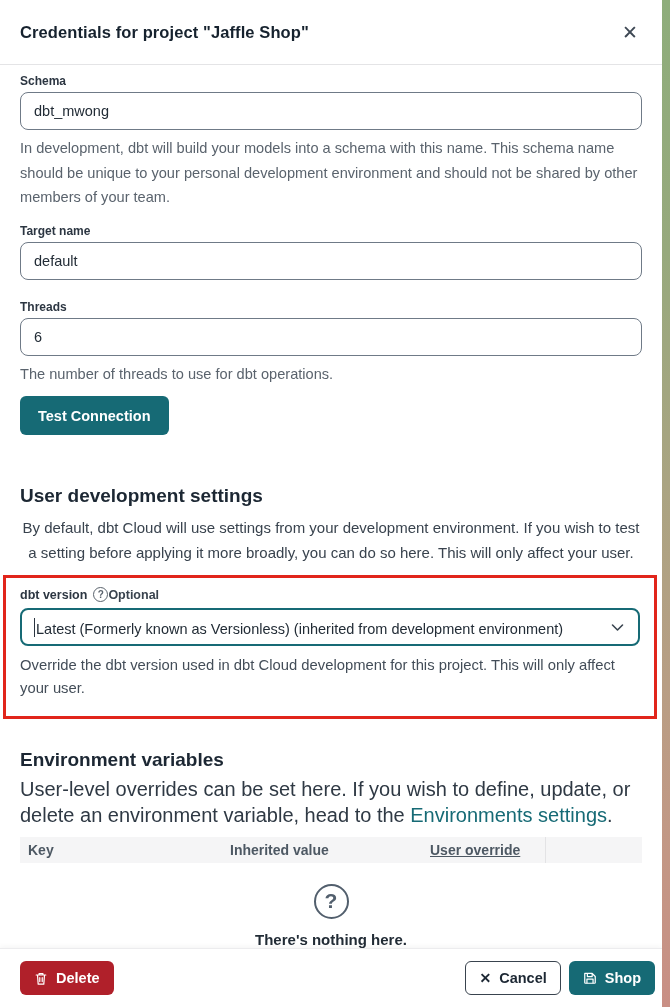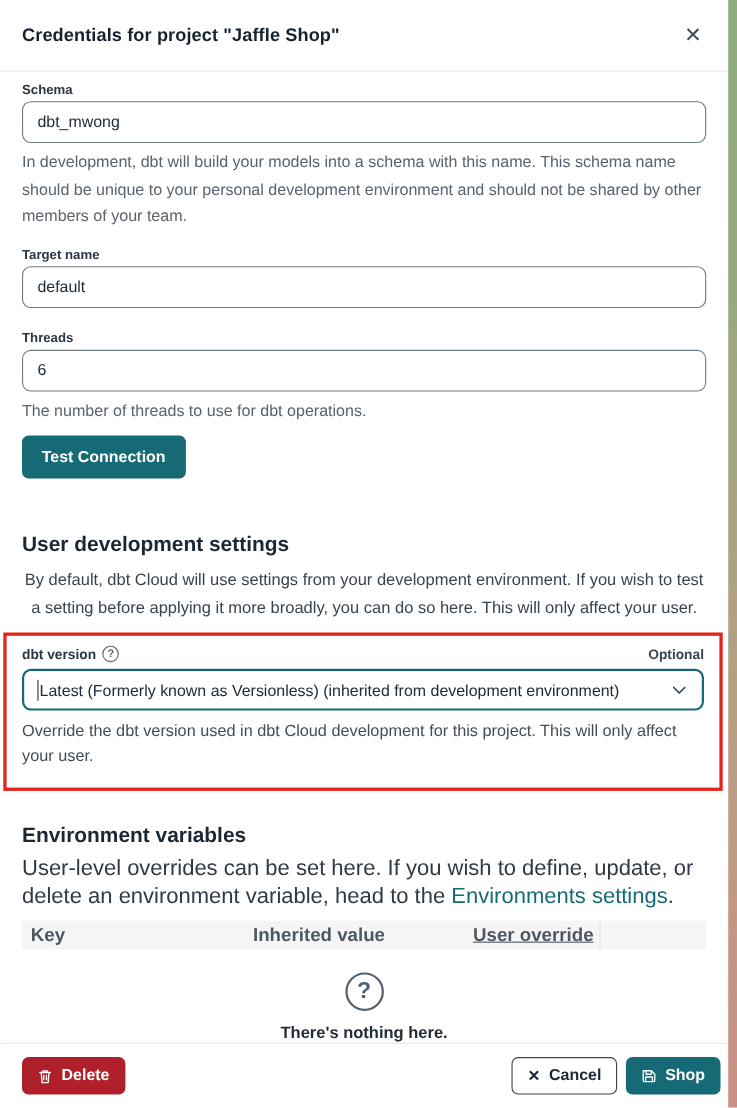--- a/index.html
+++ b/index.html
@@ -28,41 +28,41 @@
     font-family:"Liberation Sans", sans-serif; font-size:14.5px; font-weight:600; }
   .btn-teal { background:#166a75; color:#fff; }
   .test-btn { margin-top:10px; height:39px; padding:0 18px; }
 
   .section-heading { font-size:19px; font-weight:700; color:#1c2733; }
   .h-userdev { margin-top:50px; }
   .section-desc { font-size:15px; line-height:25px; color:#39434e; margin-top:8px;text-align:center; }
 
   
   .highlight-box { border:3px solid #e1251b; margin:10px -15px 0 -17px; padding:9px 14px 16px 14px; }
-  .label-row { display:flex; align-items:center; justify-content:space-between; }
+  .label-row { display:flex; align-items:center; }
   .label-left { display:flex; align-items:center; gap:6px; }
   .inline-label { font-size:12.5px; font-weight:700; color:#2c3642; }
   .help-circle { width:15px; height:15px; border:1.3px solid #5a636d; border-radius:50%; color:#5a636d;
     font-size:10px; font-weight:700; display:inline-flex; align-items:center; justify-content:center; }
   .optional { font-size:12.5px; font-weight:700; color:#39434e; }
   .select-box { margin-top:6px; height:38px; border:2px solid #166a75; border-radius:8px; background:#fff;
     display:flex; align-items:center; justify-content:space-between; padding:0 14px 0 12px; cursor:pointer; }
   .select-value-wrap { display:flex; align-items:flex-end; min-width:0; }
   .caret-bar { width:1px; height:19px; background:#2b3540; margin-right:1px; flex:none; }
   .select-value { font-size:14.5px; color:#222c36; white-space:nowrap; overflow:hidden; }
   .chevron { flex:none; margin-left:10px; }
   .override-help { font-size:14.8px; line-height:23px; color:#434d58; margin-top:8px; }
 
   .h-env { margin-top:30px; }
   .env-desc { font-size:20px; line-height:26px; color:#2f3944; margin-top:5px; }
   .env-link { color:#166a75; text-decoration:none; cursor:pointer; }
 
   
   .env-table-header { display:flex; background:#f5f5f6; height:26px; align-items:center; margin-top:9px; }
-  .th { font-size:17px; font-weight:700; color:#4d5863; }
+  .th { font-size:14px; font-weight:700; color:#4d5863; }
   .th-key { width:210px; padding-left:8px; }
   .th-inherited { width:200px; }
   .th-override { width:115px;text-decoration:underline; }
   .th-actions { flex:1; align-self:stretch; border-left:1px solid #e3e3e5; }
 
   
   .empty-state { display:flex; flex-direction:column; align-items:center; margin-top:21px; }
   .empty-icon { width:35px; height:35px; border:2.6px solid #525f6d; border-radius:50%; color:#525f6d;
     font-size:21px; font-weight:700; display:flex; align-items:center; justify-content:center; padding-bottom:2px; }
   .empty-title { font-size:15px; font-weight:700; color:#222c36; margin-top:12px; }

